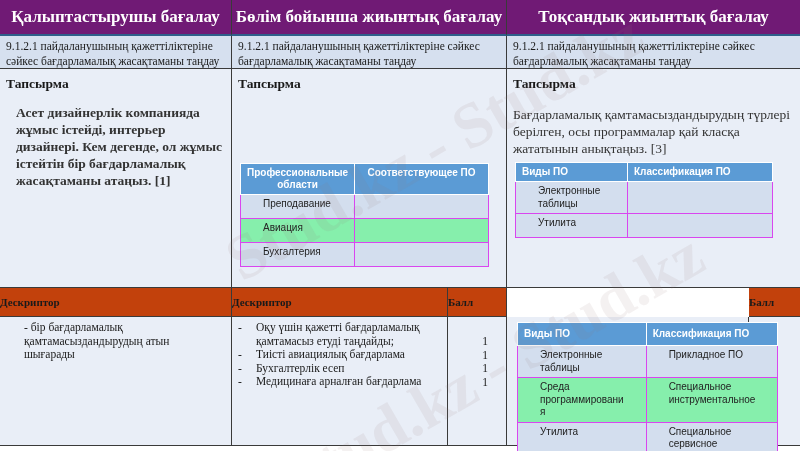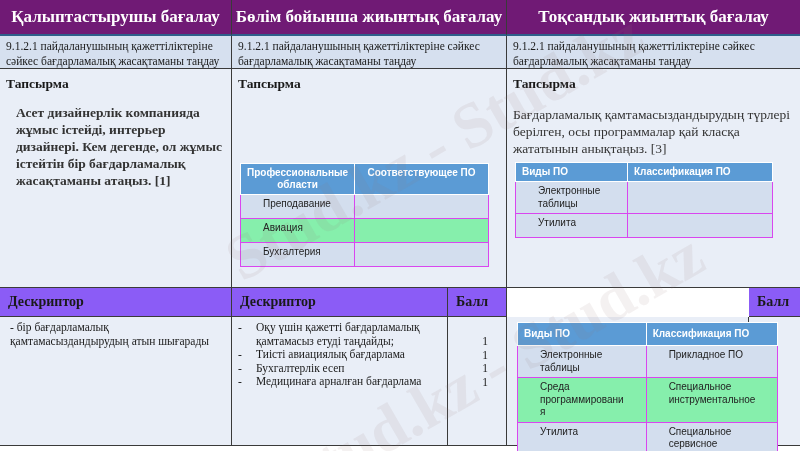--- a/index.html
+++ b/index.html
@@ -14,21 +14,21 @@
     .grid { position: absolute; left: 0; top: 0; width: 800px; height: 446px; }
     .cell { position: absolute; border-right: 1.5px solid #3a3a3a; border-bottom: 1.5px solid #3a3a3a; }
     .hdr {
       background: #701a75; color: #ffffff; font-weight: bold; font-size: 17px;
       display: flex; align-items: center; justify-content: center; border-bottom: 2px solid #2e5f8a;
     }
     .obj { background: #d6e0ef; font-size: 11.5px; line-height: 15px; padding: 3px 6px; }
     .task { background: #e9eef7; }
     .task .title { font-weight: bold; font-size: 13.5px; padding: 7px 6px 0 6px; }
     .task .body { font-size: 13.5px; line-height: 17px; color: #333; }
-    .deschdr { background: #8b5cf6; font-weight: bold; font-size: 14px; padding: 6px 8px; display: flex; align-items: center; }
+    .deschdr { background: #c2410c; font-weight: bold; font-size: 11px; padding: 6px 0; display: flex; align-items: center; }
     .desc { background: #e9eef7; font-size: 11.5px; line-height: 13.5px; }
 
     table.inner { border-collapse: collapse; font-family: "Liberation Sans", sans-serif; font-size: 10px; color: #222; position: absolute; }
     table.inner th { background: #5b9bd5; color: #ffffff; font-weight: bold; text-align: left; padding: 3px 6px; border: 1px solid #ffffff; vertical-align: top; line-height: 12px; }
     table.inner td { border: 1px solid #d946ef; padding: 3px 22px; vertical-align: top; line-height: 12.5px; }
     table.inner tr.odd td { background: #d3deee; }
     table.inner tr.even td { background: #86efac; }
 
     ul.dlist { list-style: none; }
     ul.dlist li { display: flex; }
@@ -97,21 +97,21 @@
       </tr>
     </tbody>
       </table>
   </div>
 
   <div class="cell deschdr" style="left:0;top:288px;width:232px;height:29px;">Дескриптор</div>
   <div class="cell deschdr" style="left:232px;top:288px;width:216px;height:29px;">Дескриптор</div>
   <div class="cell deschdr" style="left:448px;top:288px;width:59px;height:29px;">Балл</div>
   <div class="cell deschdr" style="left:749px;top:288px;width:51px;height:29px;border-right:none;">Балл</div>
 
-  <div class="cell desc" style="left:0;top:317px;width:232px;height:129px;padding:4px 10px;">- бір бағдарламалық қамтамасыздандырудың атын шығарады</div>
+  <div class="cell desc" style="left:0;top:317px;width:232px;height:129px;padding:4px 24px;">- бір бағдарламалық қамтамасыздандырудың атын шығарады</div>
 
   <div class="cell desc" style="left:232px;top:317px;width:216px;height:129px;padding:4px 2px;">
     <ul class="dlist">
       <li>
           <span class="dash">-</span>
           <span>Оқу үшін қажетті бағдарламалық қамтамасыз етуді таңдайды;</span>
         </li>
       <li>
           <span class="dash">-</span>
           <span>Тиісті авиациялық бағдарлама</span>

